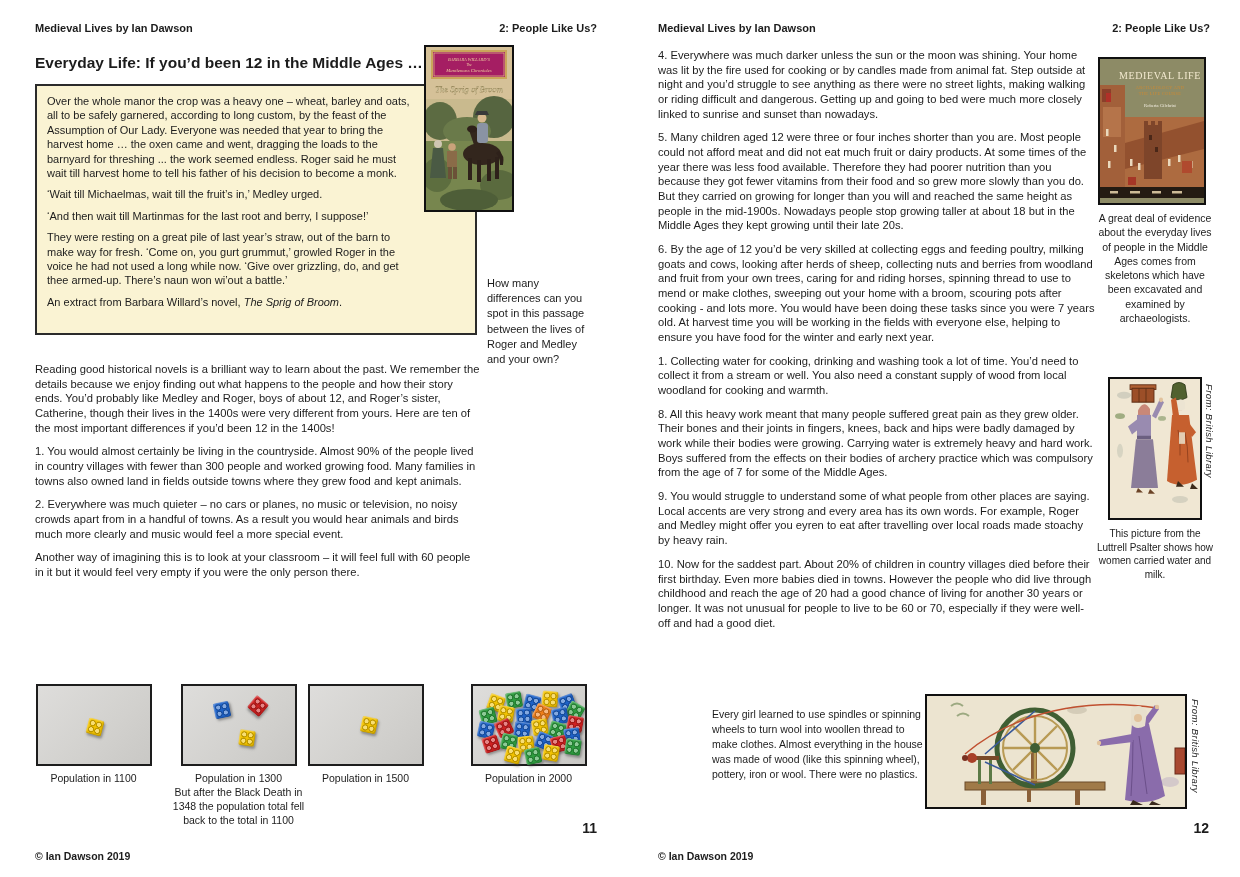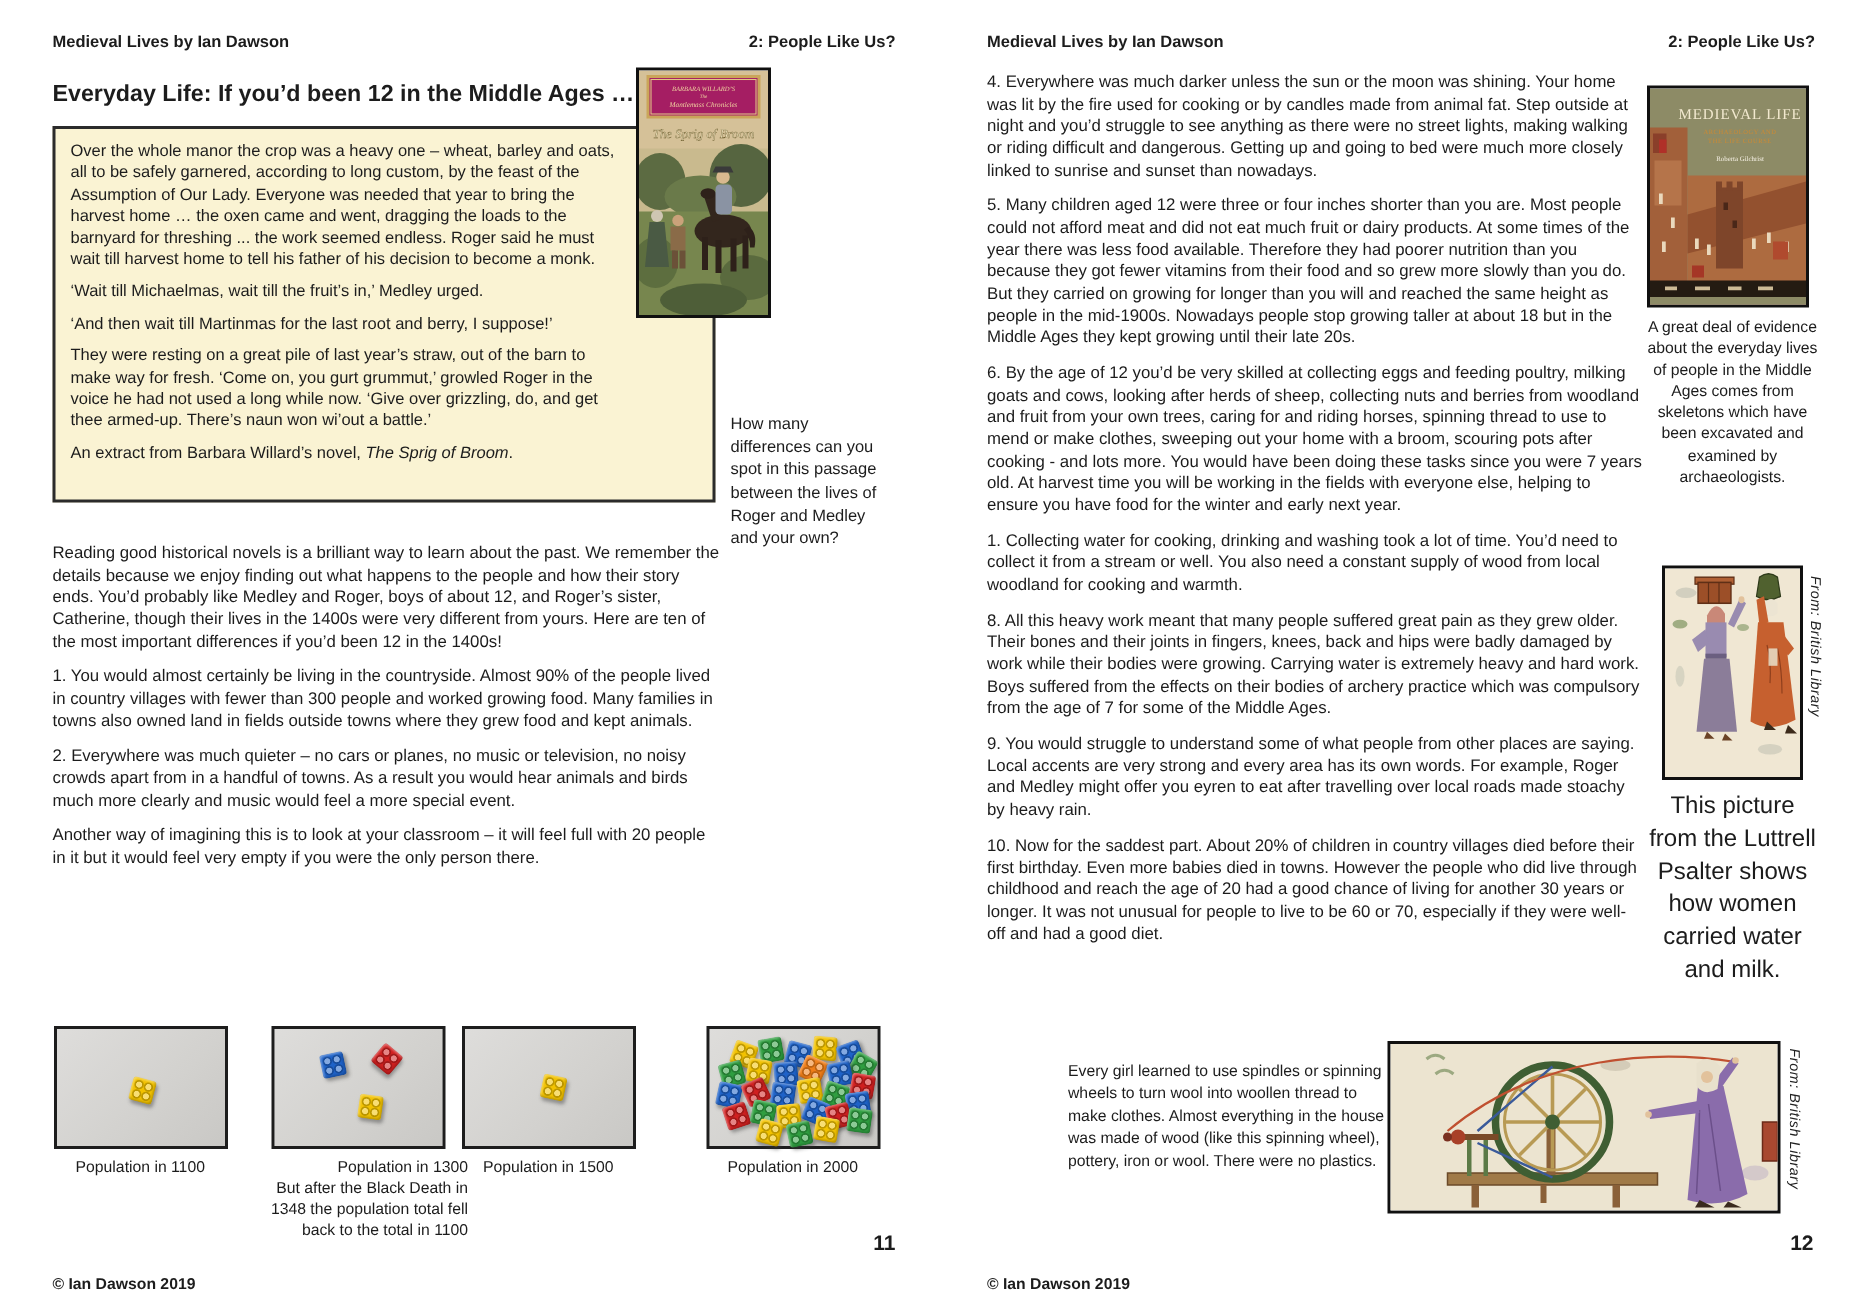--- a/index.html
+++ b/index.html
@@ -95,32 +95,32 @@
       <text x="43" y="45" text-anchor="middle" font-size="8.6" fill="#f5ecc8" stroke="#6b5a2a" stroke-width="0.25" class="serif" font-style="italic">The Sprig of Broom</text>
     </svg>
   </figure>
 
   <div class="abs question" style="left:487px;top:230px;width:104px;">How many differences can you spot in this passage between the lives of Roger and Medley and your own?</div>
 
   <div class="abs bodycol" style="left:35px;top:362px;width:446px;">
     <p>Reading good historical novels is a brilliant way to learn about the past. We remember the details because we enjoy finding out what happens to the people and how their story ends. You’d probably like Medley and Roger, boys of about 12, and Roger’s sister, Catherine, though their lives in the 1400s were very different from yours. Here are ten of the most important  differences if you’d been 12 in the 1400s!</p>
     <p>1. You would almost certainly be living in the countryside. Almost 90% of the people lived in country villages with fewer than 300 people and worked growing food. Many families in towns also owned land in fields outside towns where they grew food and kept animals.</p>
     <p>2. Everywhere was much quieter – no cars or planes, no music or television, no noisy crowds apart from in a handful of towns. As a result you would hear animals and birds much more clearly and music would feel a more special event.</p>
-    <p>Another way of imagining this is to look at your classroom – it will feel full with 20 people in it but it would feel very empty if you were the only person there.</p>
+    <p>Another way of imagining this is to look at your classroom – it will feel full with 60 people in it but it would feel very empty if you were the only person there.</p>
   </div>
 
   <figure class="popfig" style="left:20px;top:684px;margin:0;">
     <div class="pop-img">
         <div class="brick-canvas">
           <div class="brick" style="left: 44%; top: 42%; background-color: rgb(242, 194, 0); transform: rotate(15deg);"></div>
         </div>
       </div>
     <figcaption class="pop-caption">Population in 1100</figcaption>
   </figure>
-  <figure class="popfig" style="left:165px;top:684px;margin:0;text-align:right;">
+  <figure class="popfig" style="left:165px;top:684px;margin:0;">
     <div class="pop-img">
         <div class="brick-canvas">
           <div class="brick" style="left: 28%; top: 20%; background-color: rgb(30, 98, 200); transform: rotate(-12deg);"></div>
           <div class="brick" style="left: 60%; top: 15%; background-color: rgb(208, 32, 32); transform: rotate(40deg);"></div>
           <div class="brick" style="left: 50%; top: 56%; background-color: rgb(242, 194, 0); transform: rotate(8deg);"></div>
         </div>
       </div>
     <figcaption class="pop-caption">Population in 1300
 But after the Black Death in
 1348 the population total fell
@@ -257,21 +257,21 @@
       <path d="M79,38 L86,46 L82,50 L76,43 Z" fill="#c6602f"></path>
       <path d="M68,44 q3,10 2,22" stroke="#8f3f1d" stroke-width="0.8" fill="none"></path>
       <path d="M75,46 q3,12 3,26" stroke="#8f3f1d" stroke-width="0.8" fill="none"></path>
       <rect x="69" y="46" width="6" height="10" fill="#e8dfc9" opacity="0.85"></rect>
       <path d="M68,88 l6,5 h-8 Z" fill="#3c2a1a"></path>
       <path d="M82,90 l6,5 h-8 Z" fill="#3c2a1a"></path>
     </svg>
   </figure>
   <div class="abs vertcredit" style="left:1204px;top:384px;height:140px;">From: British Library</div>
 
-  <div class="abs sidecap" style="left:1096px;top:527px;width:118px;font-size:16px;">This picture from the Luttrell Psalter shows how women carried water and milk.</div>
+  <div class="abs sidecap" style="left:1096px;top:527px;width:118px;font-size:10px;">This picture from the Luttrell Psalter shows how women carried water and milk.</div>
 
   <div class="abs spincap" style="left:712px;top:707px;width:216px;">Every girl learned to use spindles or spinning wheels to turn wool into woollen thread to make clothes. Almost everything in the house was made of wood (like this spinning wheel), pottery, iron or wool. There were no plastics.</div>
 
   <figure class="abs framed" style="left:925px;top:694px;width:262px;height:115px;margin:0;">
     <svg viewBox="0 0 258 111" preserveAspectRatio="none">
       <rect width="258" height="111" fill="#ece4d0"></rect>
       <path d="M24,10 q6,-5 12,0 M30,20 q6,-5 12,0" stroke="#7a9060" stroke-width="2" fill="none" opacity="0.7"></path>
       <ellipse cx="150" cy="14" rx="10" ry="4" fill="#c4bca8" opacity="0.6"></ellipse>
       <ellipse cx="243" cy="86" rx="9" ry="5" fill="#b9a8c4" opacity="0.45"></ellipse>
       <rect x="38" y="86" width="140" height="8" fill="#a07a48" stroke="#6b4a28" stroke-width="1"></rect>

